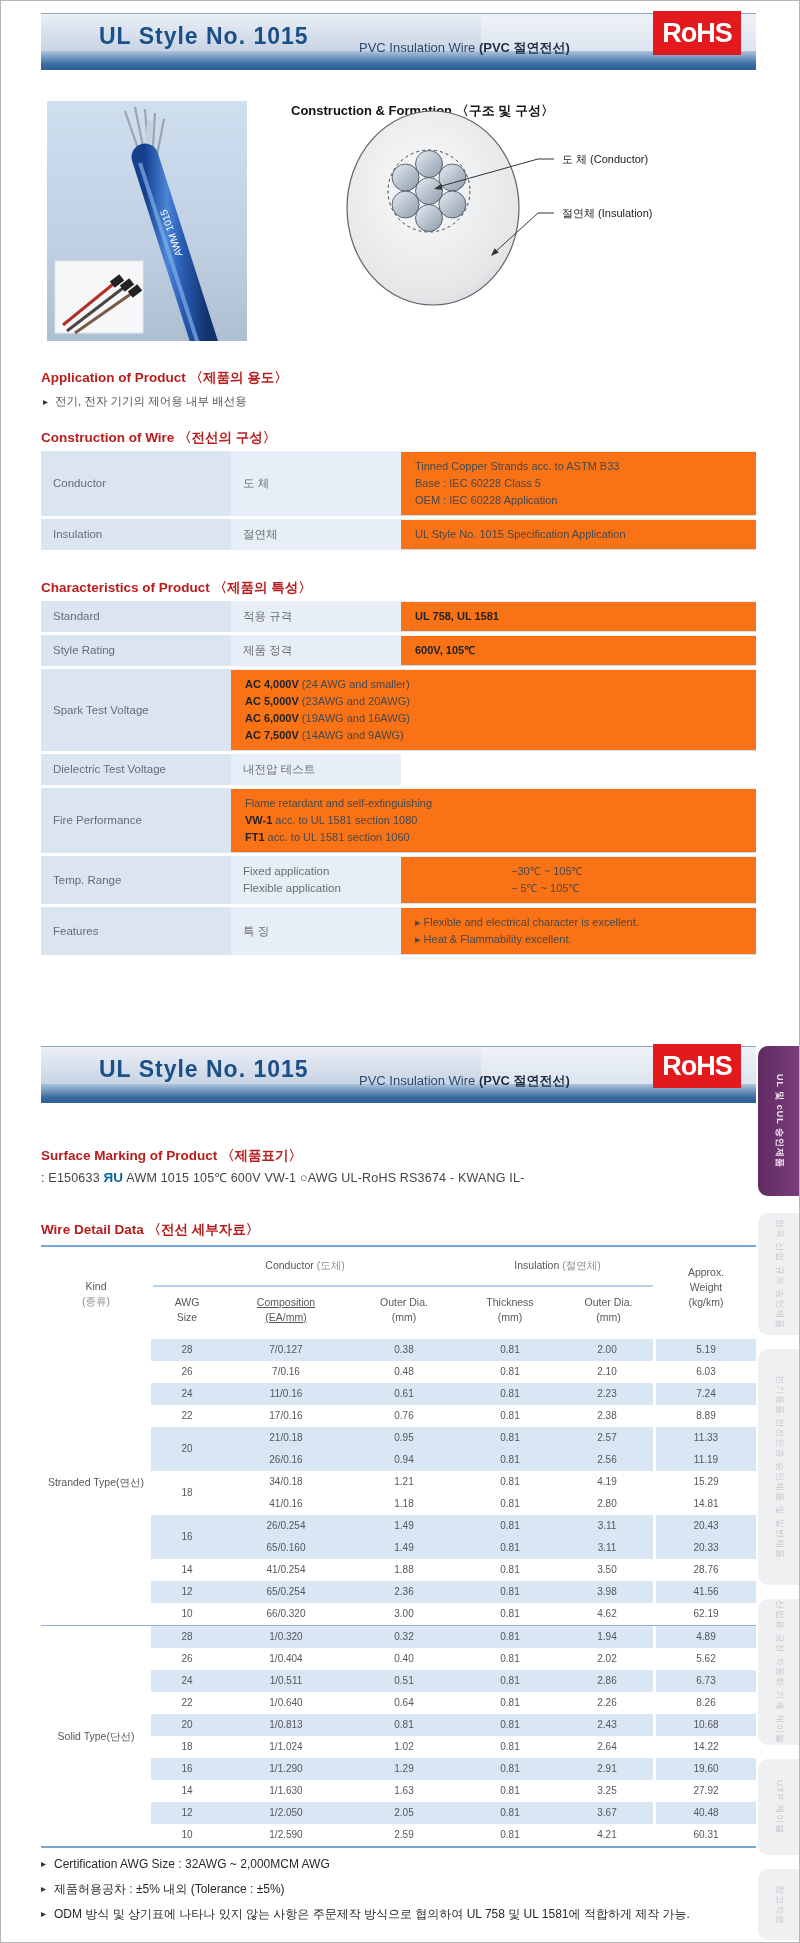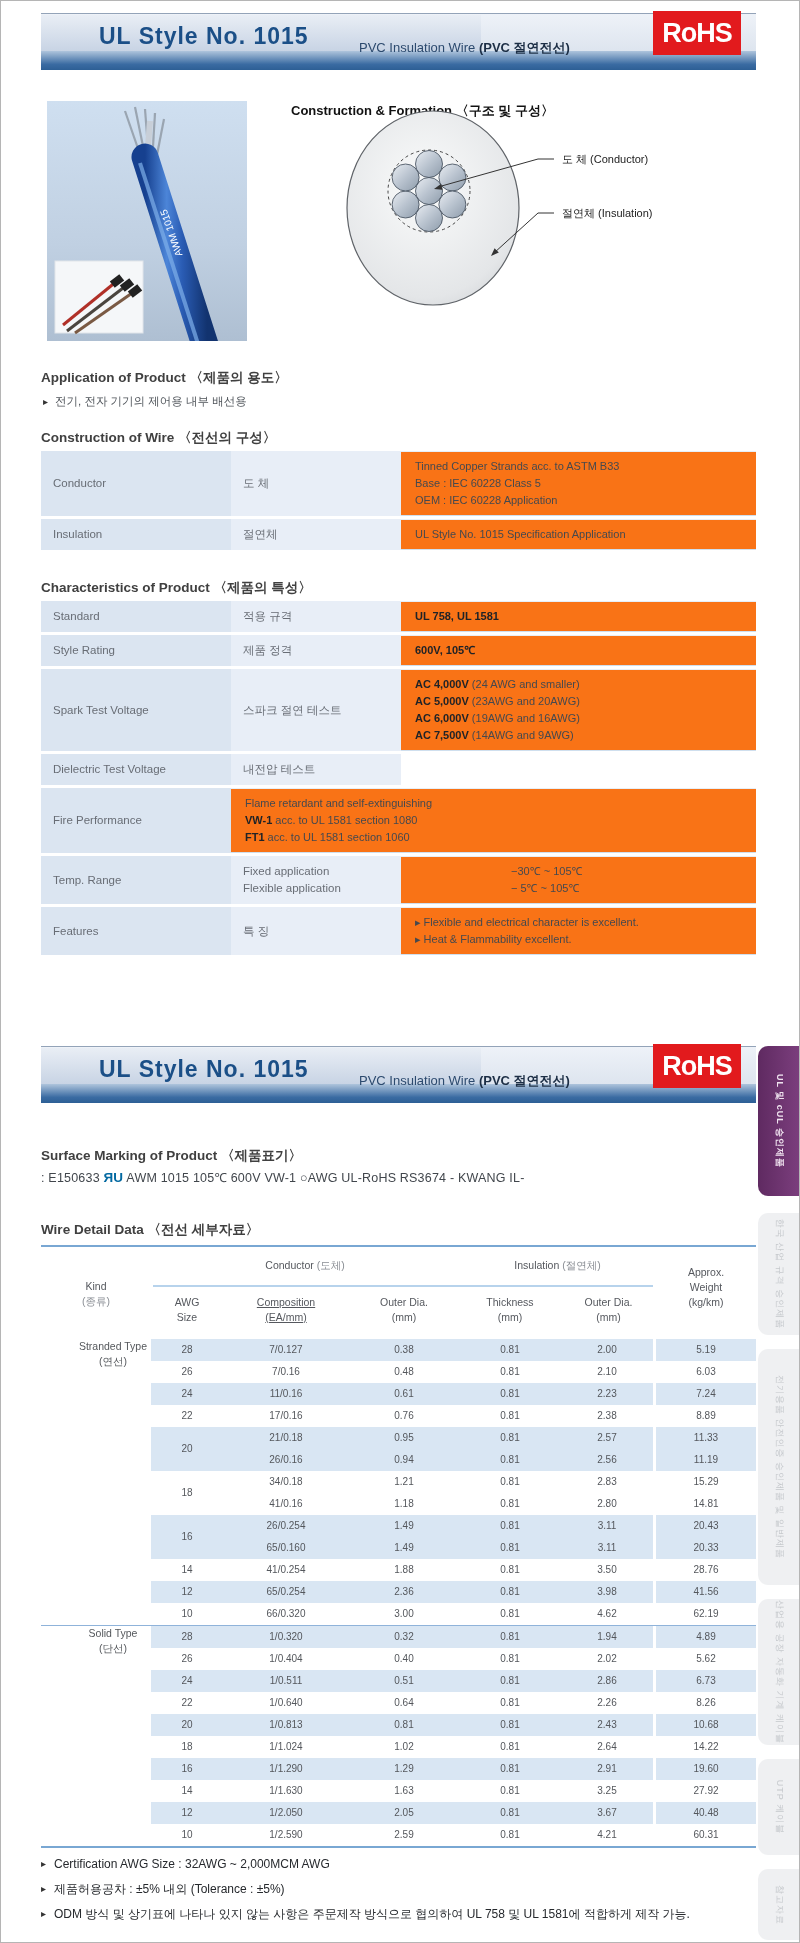--- a/index.html
+++ b/index.html
@@ -13,21 +13,21 @@
   .hdr .strip{position:absolute;left:0;bottom:0;width:100%;height:19px;
        background:linear-gradient(#aec4dc,#3a6ba2 70%,#2d5f95);}
   .hdr .title{position:absolute;left:26px;top:9px;font-size:23px;font-weight:bold;
        letter-spacing:1px;color:#1b4f87;margin-left:32px;}
   .hdr .sub{position:absolute;left:318px;top:25px;font-size:13px;color:#2c4a6e;white-space:nowrap;}
   .hdr .sub b{color:#1c2e45;}
   .rohs{position:absolute;width:88px;height:44px;background:#e21a1d;color:#fff;
         display:flex;align-items:center;justify-content:center;font-weight:bold;
         font-size:27px;letter-spacing:-1px;}
   
-  .h1{position:absolute;left:40px;font-size:13.5px;font-weight:bold;color:#404040;}
+  .h1{position:absolute;left:40px;font-size:13.5px;font-weight:bold;color:#b91c1c;}
   .bullet-line{position:absolute;left:42px;font-size:11.5px;color:#4e5359;display:flex;gap:7px;}
   .bullet-line .bt{color:#333;font-size:10px;line-height:15px;}
   
   .kv{position:absolute;left:40px;width:715px;}
   .kv-row{display:flex;margin-bottom:3px;}
   .kv-c1{width:178px;background:#dbe5f1;padding:7px 0 7px 12px;display:flex;flex-direction:column;
          justify-content:center;font-size:11.5px;color:#686d75;line-height:17px;}
   .kv-c2{width:158px;background:#e8eef7;padding:7px 0 7px 12px;display:flex;flex-direction:column;
          justify-content:center;font-size:11.5px;color:#686d75;line-height:17px;}
   .kv-c3{flex:1;background:#f97316;border-bottom:1px solid #cfdfee;border-top:1px solid #e7eff7;
@@ -37,22 +37,22 @@
   .kv-c3 .ind{padding-left:96px;}
   
   .wt-title-line{position:absolute;left:40px;width:715px;height:2px;background:#79a7d3;}
   .wt-head{position:absolute;left:40px;width:715px;height:86px;font-size:10.5px;color:#55585e;}
   .wt-head .cell{position:absolute;text-align:center;line-height:15px;}
   .wt-head .kr{color:#8a8e94;}
   .wt-underline{position:absolute;left:112px;top:32px;width:500px;height:2px;background:#b7d3ec;}
   .wt-body{position:absolute;left:40px;width:715px;border-bottom:2px solid #79a7d3;}
   .wsec{position:relative;}
   .wsec + .wsec{border-top:1px solid #8fb3da;}
-  .kind-label{position:absolute;left:17px;top:0;width:110px;height:100%;display:flex;
-        flex-direction:column;align-items:center;
+  .kind-label{position:absolute;left:0;top:0;width:110px;height:100%;display:flex;
+        flex-direction:row;align-items:center;justify-content:center;
         font-size:10.5px;color:#55585c;line-height:15px;}
   .wrow{display:flex;}
   .wrow.shaded .wc{background:#d9e6f3;}
   .wc{display:flex;flex-direction:column;justify-content:center;text-align:center;
       font-size:10px;color:#54575c;background:#fff;}
   .wc div{height:22px;line-height:22px;}
   .wc.kind{width:110px;background:#fff !important;}
   .wc.awg{width:72px;}
   .wc.comp{width:126px;}
   .wc.od1{width:110px;}
@@ -225,23 +225,20 @@
           <div>제품 정격</div>
         </div>
         <div class="kv-c3">
           <div><b>600V, 105℃</b></div>
         </div>
       </div>
       <div class="kv-row">
         <div class="kv-c1">
           <div>Spark Test Voltage</div>
         </div>
-        <div class="kv-c2">
-          <div>스파크 절연 테스트</div>
-        </div>
         <div class="kv-c3">
           <div><b>AC 4,000V</b><span>  (24 AWG and smaller)</span></div>
           <div><b>AC 5,000V</b><span>  (23AWG  and 20AWG)</span></div>
           <div><b>AC 6,000V</b><span>  (19AWG  and 16AWG)</span></div>
           <div><b>AC 7,500V</b><span>  (14AWG  and  9AWG)</span></div>
         </div>
       </div>
       <div class="kv-row">
         <div class="kv-c1">
           <div>Dielectric Test Voltage</div>
@@ -472,21 +469,21 @@
           </div>
           <div class="wc od1">
             <div>1.21</div>
             <div>1.18</div>
           </div>
           <div class="wc th">
             <div>0.81</div>
             <div>0.81</div>
           </div>
           <div class="wc od2">
-            <div>2.83</div>
+            <div>4.19</div>
             <div>2.80</div>
           </div>
           <div class="wc wt">
             <div>15.29</div>
             <div>14.81</div>
           </div>
         </div>
         <div class="wrow shaded" style="height: 44px;">
           <div class="wc kind"></div>
           <div class="wc awg">

